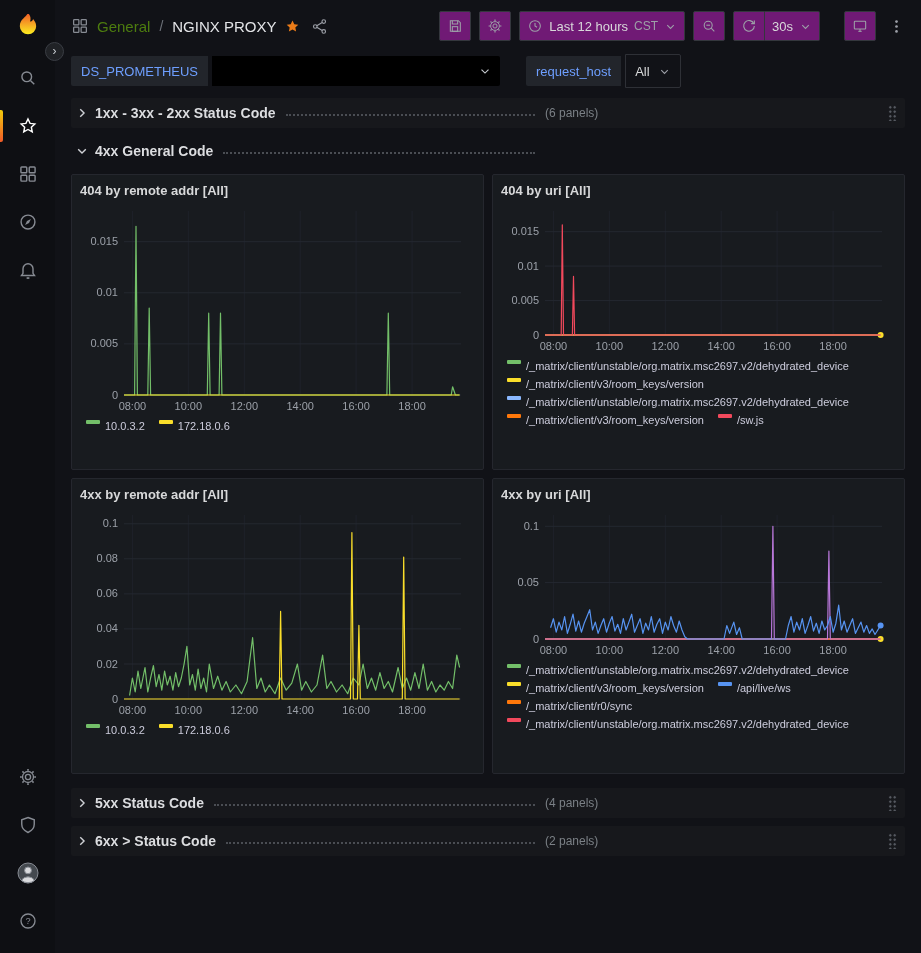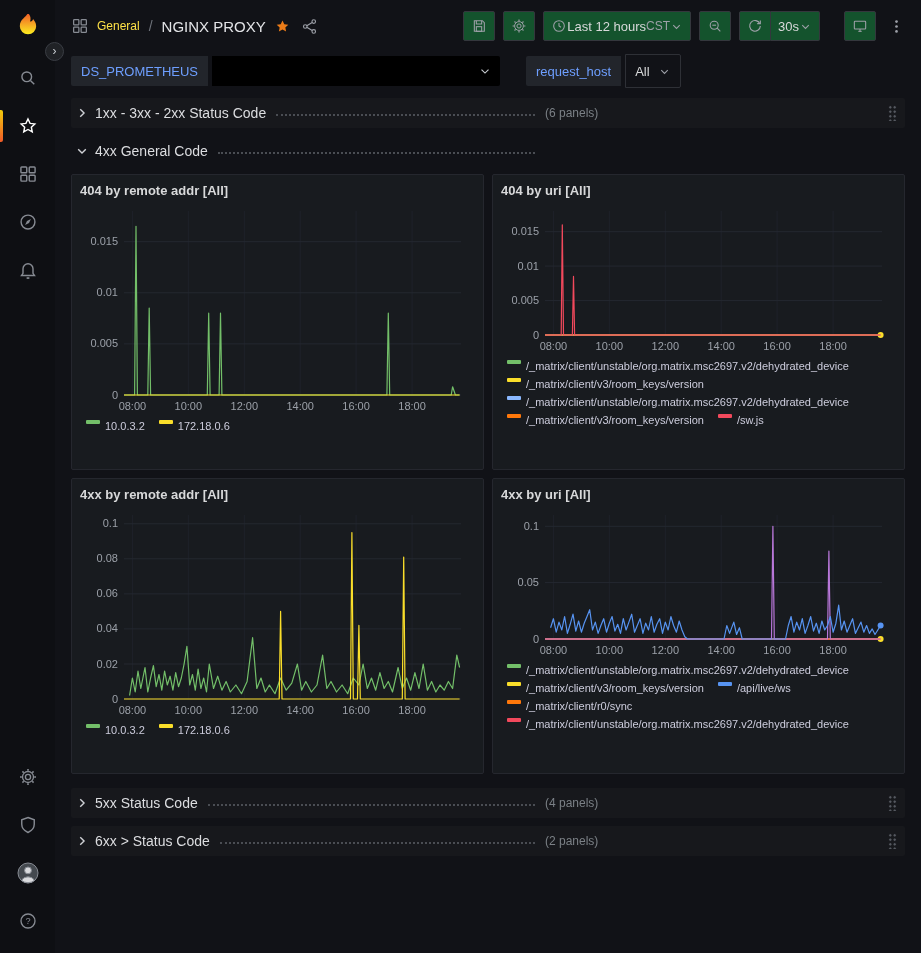--- a/index.html
+++ b/index.html
@@ -21,28 +21,28 @@
   .side-item.active{color:#ffffff}
   .side-item.active::before{content:"";position:absolute;left:0;top:8px;bottom:8px;width:3px;
     border-radius:0 2px 2px 0;background:linear-gradient(#f2cc0c,#f05a28)}
   .side-bottom{margin-top:auto;display:flex;flex-direction:column;width:100%}
 
   
   .main{flex:1;display:flex;flex-direction:column;min-width:0}
   .topnav{height:52px;flex:0 0 52px;display:flex;align-items:center;gap:8px;
     padding:0 12px 0 16px;background:#111217}
   .crumb-wrap{display:flex;align-items:center;gap:9px;color:#878b93}
-  .crumb{font-size:12px;color:#fde047;cursor:pointer}
+  .crumb{font-size:15px;color:#4d7c0f;cursor:pointer}
   .crumb-sep{font-size:14px;color:#6f737b}
   .crumb-title{font-size:15px;font-weight:500;color:#e3e4e7;cursor:pointer}
   .fav-star{display:flex;cursor:pointer}
   .share-btn{display:flex;cursor:pointer;color:#9da0a8;margin-left:2px}
   .tn-right{margin-left:auto;display:flex;align-items:center;gap:8px}
   .tb-btn{height:30px;min-width:30px;padding:0 7px;display:inline-flex;align-items:center;
-    justify-content:center;gap:0;background:#14532d;border:1px solid #34373d;border-radius:2px;
+    justify-content:center;gap:6px;background:#701a75;border:1px solid #34373d;border-radius:2px;
     color:#9da0a8;cursor:pointer;font-size:13px}
   .tb-btn .lbl{color:#d8d9da}
   .tb-btn .tz{color:#9da0a8;font-size:12px}
   .btn-group{display:flex}
   .btn-group .tb-btn+.tb-btn{border-left:none;border-radius:0 2px 2px 0}
   .btn-group .tb-btn:first-child{border-radius:2px 0 0 2px}
   .kebab-btn{background:none;border:none;padding:0 4px;color:#9da0a8;cursor:pointer;display:flex}
   .gap-lg{width:8px}
 
   
@@ -57,21 +57,21 @@
     align-items:center;justify-content:flex-end;padding:0 8px;cursor:pointer;color:#c7ccd1}
   .var-gap{width:18px}
 
   
   .dashboard{flex:1;overflow:hidden;padding:8px 16px 0;background:#111217}
   .row-head{display:flex;align-items:center;height:30px;padding:0 8px 0 4px;margin-bottom:8px;
     border-radius:2px;cursor:pointer}
   .row-head.collapsed{background:#17181c}
   .row-left{display:flex;align-items:center;flex:0 0 470px;width:470px;min-width:0}
   .row-chev{display:flex;margin-right:6px;color:#d0d2d6}
-  .row-title{font-size:14px;font-weight:400;color:#dcdde0;white-space:nowrap}
+  .row-title{font-size:14px;font-weight:700;color:#dcdde0;white-space:nowrap}
   .leader{flex:1;height:0;border-bottom:2px dotted #4a4d53;margin:3px 10px 0}
   .row-count{font-size:12px;color:#7b8086;white-space:nowrap}
   .drag-handle{margin-left:auto;width:9px;height:16px;
     background-image:radial-gradient(circle,#5a5e66 1.1px,transparent 1.3px);
     background-size:4.5px 4.5px;cursor:grab}
 
   .panel-grid{display:grid;grid-template-columns:1fr 1fr;gap:8px;margin-bottom:14px}
   .panel{background:#181b1f;border:1px solid #25272e;border-radius:2px;height:296px;
     display:flex;flex-direction:column;padding:4px 8px 6px;overflow:hidden}
   .panel-title{font-size:13px;font-weight:700;color:#d8d9da;text-align:left;

